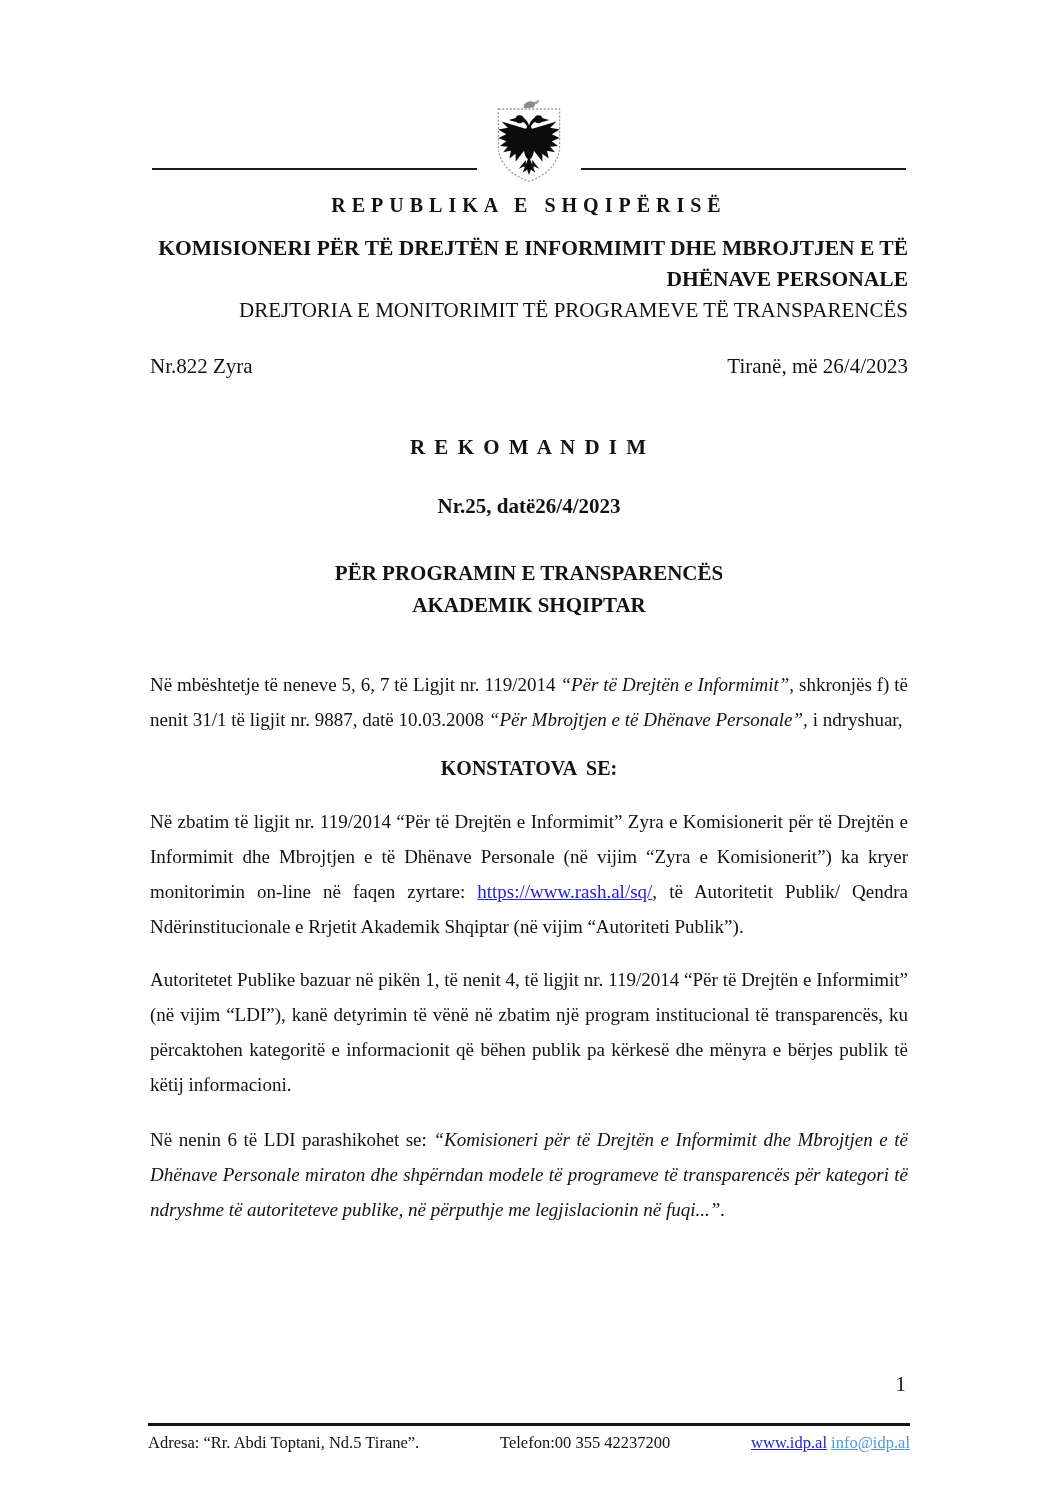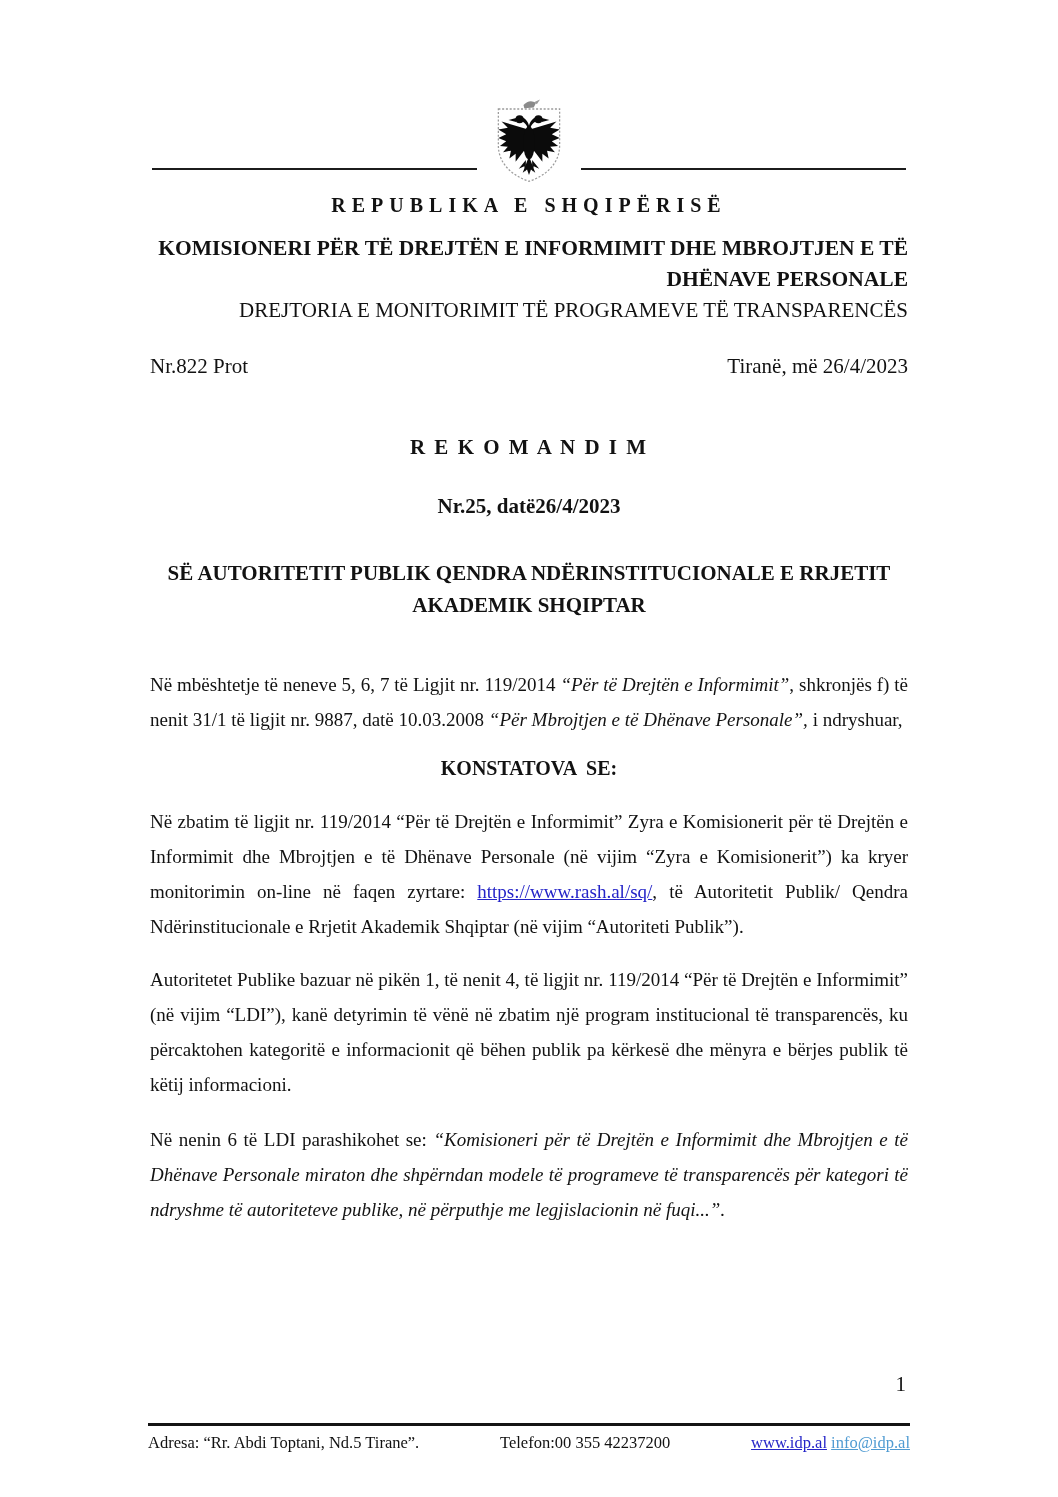--- a/index.html
+++ b/index.html
@@ -131,28 +131,28 @@
       <div class="republic">REPUBLIKA E SHQIPËRISË</div>
     </div>
 
     <div class="org">
       <div class="org-bold">KOMISIONERI PËR TË DREJTËN E INFORMIMIT DHE MBROJTJEN E TË</div>
       <div class="org-bold">DHËNAVE PERSONALE</div>
       <div class="org-reg">DREJTORIA E MONITORIMIT TË PROGRAMEVE TË TRANSPARENCËS</div>
     </div>
 
     <div class="ref-row">
-      <span>Nr.822 Prot</span>
+      <span>Nr.822 Zyra</span>
       <span>Tiranë, më 26/4/2023</span>
     </div>
 
     <div class="h-rekomandim">R E K O M A N D I M</div>
     <div class="h-number">Nr.25, datë26/4/2023</div>
     <div class="h-subject">
-      <div>SË AUTORITETIT PUBLIK QENDRA NDËRINSTITUCIONALE E RRJETIT</div>
+      <div>PËR PROGRAMIN E TRANSPARENCËS</div>
       <div>AKADEMIK SHQIPTAR</div>
     </div>
 
     <p class="para p1">
       <span>Në mbështetje të neneve 5, 6, 7 të Ligjit nr. 119/2014 </span><em>“Për të Drejtën e Informimit”</em><span>, shkronjës f) të nenit 31/1 të ligjit nr. 9887, datë 10.03.2008 </span><em>“Për Mbrojtjen e të Dhënave Personale”,</em><span> i ndryshuar,</span>
     </p>
 
     <div class="h-konstatova">KONSTATOVA  SE:</div>
 
     <p class="para p2">

